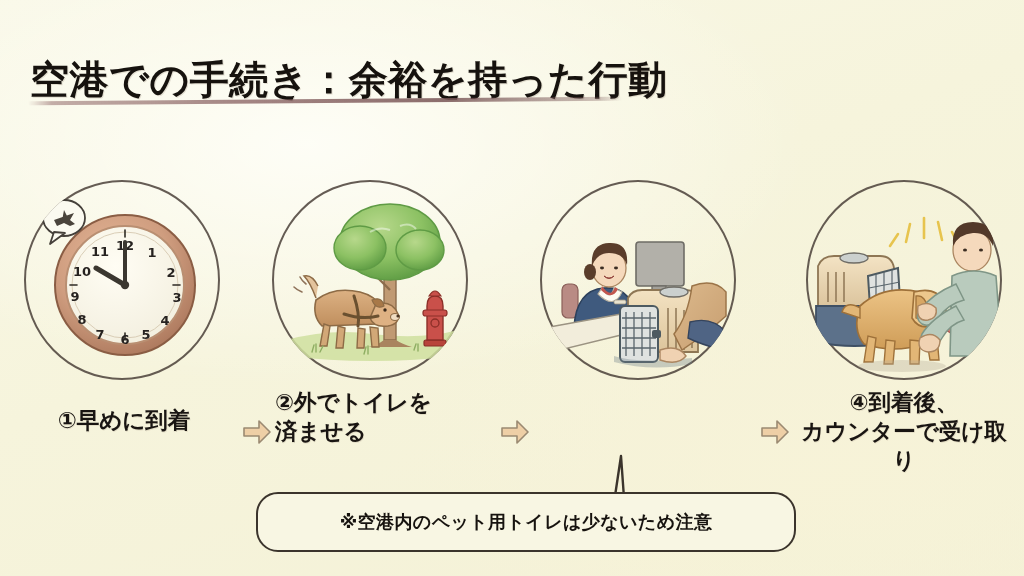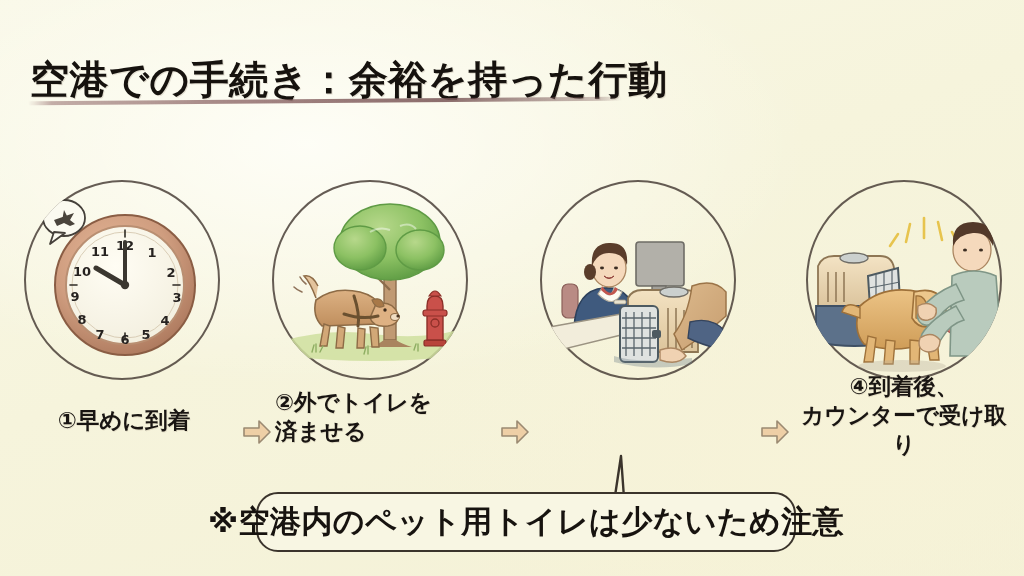--- a/index.html
+++ b/index.html
@@ -112,21 +112,21 @@
     height: 60px;
     border: 2.6px solid #3b342c;
     border-radius: 22px;
     background: #f8f6e3;
     box-sizing: border-box;
     display: flex;
     align-items: center;
     justify-content: center;
   }
   .callout-text {
-    font-size: 31px;
+    font-size: 18px;
     font-weight: 700;
     color: #17130f;
     letter-spacing: 0.4px;
     white-space: nowrap;
   }
   .callout-tail {
     position: absolute;
     left: 575px;
     top: 452px;
     width: 70px;
@@ -429,21 +429,21 @@
       </div>
     </div>
   </div>
 
   <div class="caption" style="left:24px; top:388px; width:200px;margin-top:18px;">①早めに到着</div>
 
   <div class="caption" style="left:255px; top:388px; width:210px; text-align:left; padding-left:20px;">②外でトイレを
 済ませる</div>
 
 
-  <div class="caption" style="left:790px; top:372px; width:228px;">④到着後、
+  <div class="caption" style="left:790px; top:388px; width:228px;">④到着後、
 カウンターで受け取り</div>
 
   <div class="callout-tail">
     <svg viewBox="0 0 70 48" width="70" height="48" aria-hidden="true">
       <path d="M2 46 L40 44 L46 4 L49 46" fill="none" stroke="#3b342c" stroke-width="2.4" stroke-linejoin="round" stroke-linecap="round"></path>
     </svg>
   </div>
   <div class="callout">
     <span class="callout-text">※空港内のペット用トイレは少ないため注意</span>
   </div>

